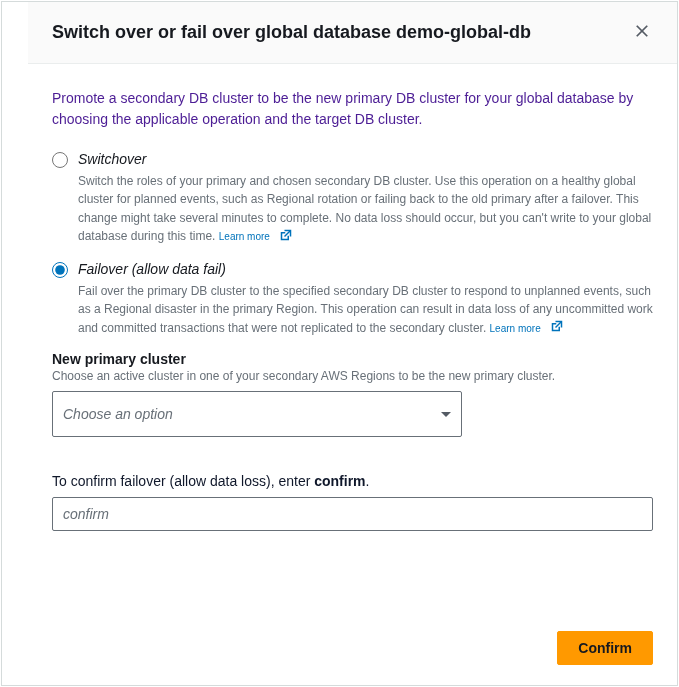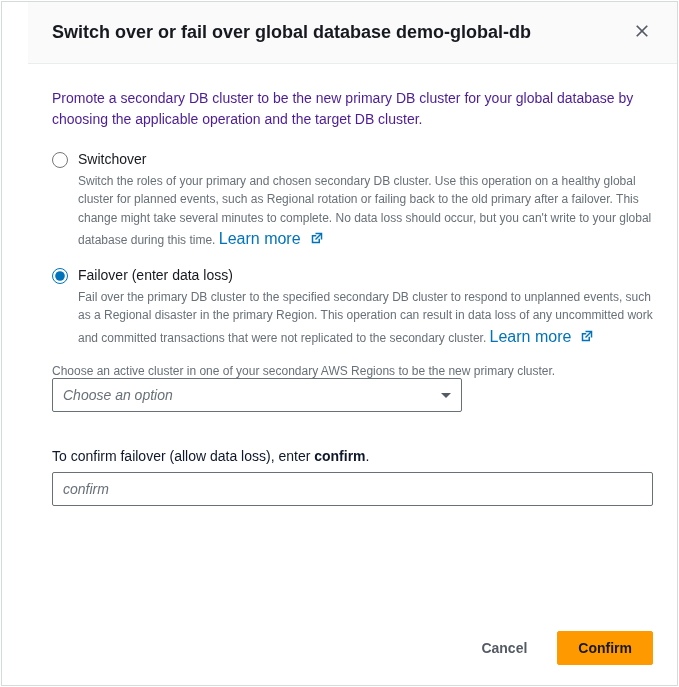--- a/index.html
+++ b/index.html
@@ -69,63 +69,65 @@
     accent-color: #0073bb;
     cursor: pointer;
     flex-shrink: 0;
   }
   .radio-content { flex: 1; }
   .radio-label {
     font-size: 14px;
     font-weight: 400;
     color: #16191f;
     line-height: 1.4;
+    font-style: italic;
   }
   .radio-desc {
     font-size: 12px;
     color: #687078;
     line-height: 1.55;
     margin-top: 2px;
   }
   .learn-link {
     color: #0073bb;
     text-decoration: none;
-    font-size: 16px;
+    font-size: 10px;
     display: inline-flex;
     align-items: center;
     gap: 10px;
   }
   .learn-link svg { width: 12px; height: 12px; }
   .section-label {
     font-size: 14px;
     font-weight: 700;
     color: #16191f;
     margin-top: 14px;
   }
   .section-desc {
     font-size: 12px;
     color: #687078;
     margin-top: 2px;
+    margin-bottom: 8px;
   }
   .select-wrap {
     position: relative;
     width: 410px;
   }
   .select {
     width: 100%;
     border: 1px solid #687078;
     border-radius: 2px;
     padding: 6px 30px 6px 10px;
     font-size: 14px;
     font-style: italic;
     color: #687078;
     background: #fff;
     cursor: pointer;
     font-family: inherit;
-    height: 34px;
+    height: 46px;
     display: flex;
     align-items: center;
   }
   .select-caret {
     position: absolute;
     right: 10px;
     top: 50%;
     transform: translateY(-50%);
     pointer-events: none;
     color: #545b64;
@@ -217,54 +219,54 @@
                 </svg>
               </span>
             </a>
           </div>
         </div>
       </label>
 
       <label class="radio-option">
         <input type="radio" name="op" class="radio-input" checked="" style="">
         <div class="radio-content">
-          <div class="radio-label">Failover (enter data loss)</div>
+          <div class="radio-label">Failover (allow data fail)</div>
           <div class="radio-desc">
             <span>Fail over the primary DB cluster to the specified secondary DB cluster to respond to unplanned events, such as a Regional disaster in the primary Region. This operation can result in data loss of any uncommitted work and committed transactions that were not replicated to the secondary cluster.</span>
             <a href="#" class="learn-link">
               <span>Learn more</span>
               <span>
                 <svg viewBox="0 0 16 16" fill="none" stroke="currentColor" stroke-width="2">
                   <path d="M6 2h8v8"></path>
                     <path d="M14 2L6 10"></path>
                     <path d="M11 9v5H2V5h5"></path>
                 </svg>
               </span>
             </a>
           </div>
         </div>
       </label>
 
     </div>
 
+    <div class="section-label">New primary cluster</div>
     <div class="section-desc">Choose an active cluster in one of your secondary AWS Regions to be the new primary cluster.</div>
     <div class="select-wrap">
       <div class="select">Choose an option</div>
       <span class="select-caret">
         <svg width="12" height="8" viewBox="0 0 12 8" fill="currentColor">
             <path d="M1 1l5 5 5-5z"></path>
           </svg>
       </span>
     </div>
 
     <div class="confirm-label">
       <span>To confirm failover (allow data loss), enter </span><b>confirm</b><span>.</span>
     </div>
     <input type="text" class="text-input" placeholder="confirm" style="">
 
   </div>
 
   <div class="modal-footer">
-    <button class="btn btn-cancel">Cancel</button>
     <button class="btn btn-confirm">Confirm</button>
   </div>
 
 </div>
 
 </body></html>

